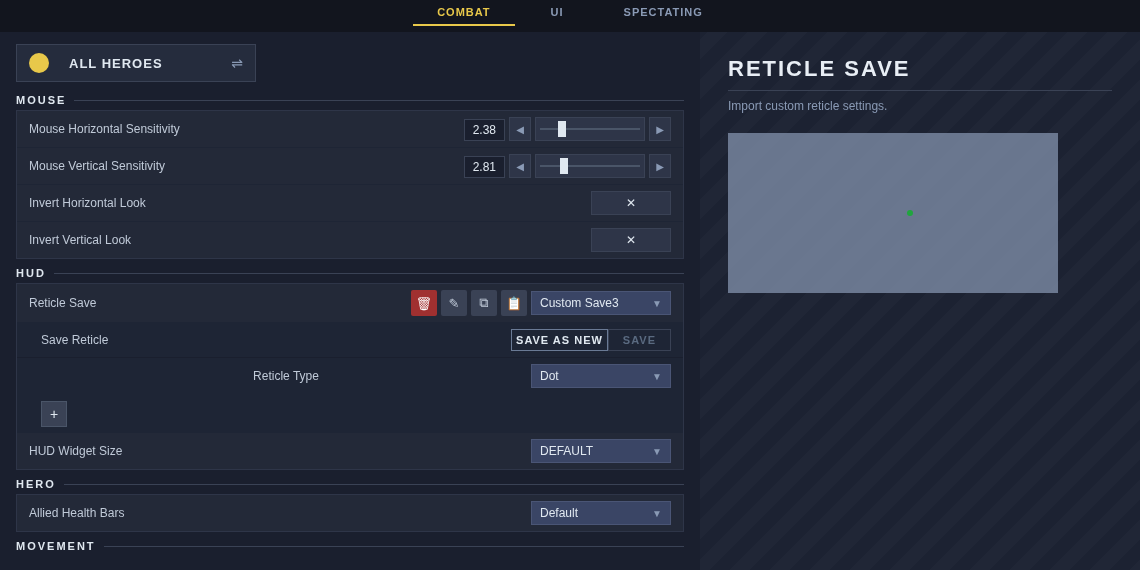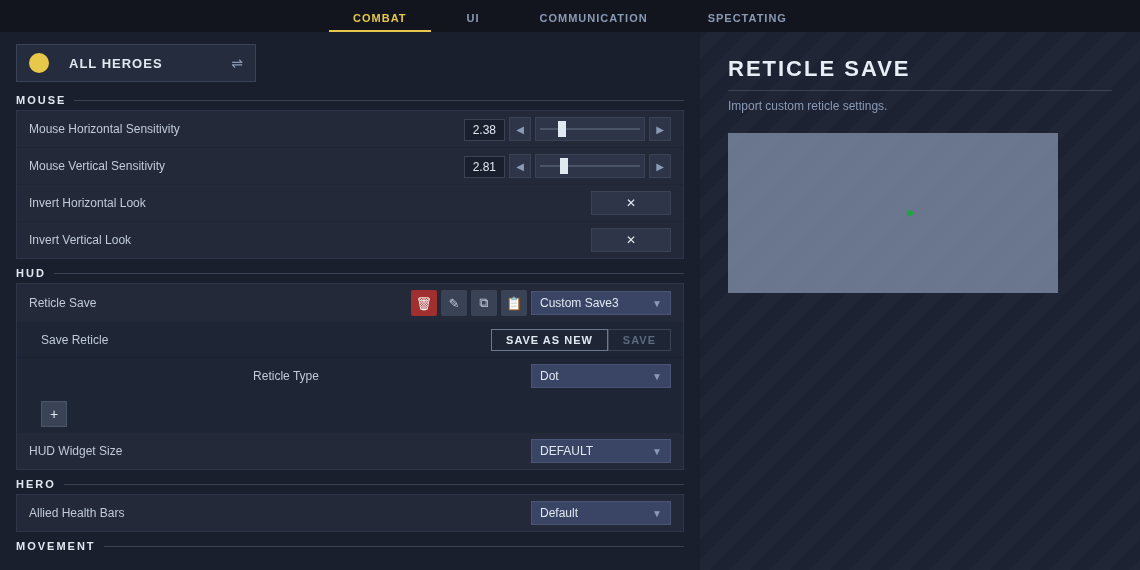--- a/index.html
+++ b/index.html
@@ -24,21 +24,21 @@
       opacity: 0.5;
     }
 
     
     .top-nav {
       position: absolute;
       top: 0; left: 0; right: 0;
       height: 32px;
       background: #12151e;
       display: flex;
-      align-items: flex-end;
+      align-items: flex-start;
       justify-content: center;
       gap: 12px;
       z-index: 10;
     }
     .nav-tab {
       padding: 6px 24px;
       font-size: 11px;
       font-weight: bold;
       letter-spacing: 1px;
       cursor: pointer;
@@ -261,21 +261,21 @@
     }
     .save-label {
       flex: 1;
       font-size: 12px;
       color: #c0cad8;
     }
     .btn-save-new {
       background: transparent;
       border: 1px solid #6a7a95;
       color: #e0e8f0;
-      padding: 4px 14px;
+      padding: 4px 4px;
       font-size: 11px;
       font-weight: bold;
       letter-spacing: 1px;
       cursor: pointer;
     }
     .btn-save {
       background: transparent;
       border: 1px solid #3a4255;
       color: #5a6a80;
       padding: 4px 14px;
@@ -374,21 +374,20 @@
     }
   </style>
 </head>
 <body>
 
 <div class="bg-pattern"></div>
 
 <nav class="top-nav">
   <div class="nav-tab active">COMBAT</div>
   <div class="nav-tab">UI</div>
-  <div class="nav-tab">COMMUNICATION</div>
   <div class="nav-tab">SPECTATING</div>
 </nav>
 
 <div class="main-layout">
 
   <div class="left-panel">
 
     <div class="hero-selector">
       <div class="ow-icon"></div>
       <span class="hero-name">ALL HEROES</span>

